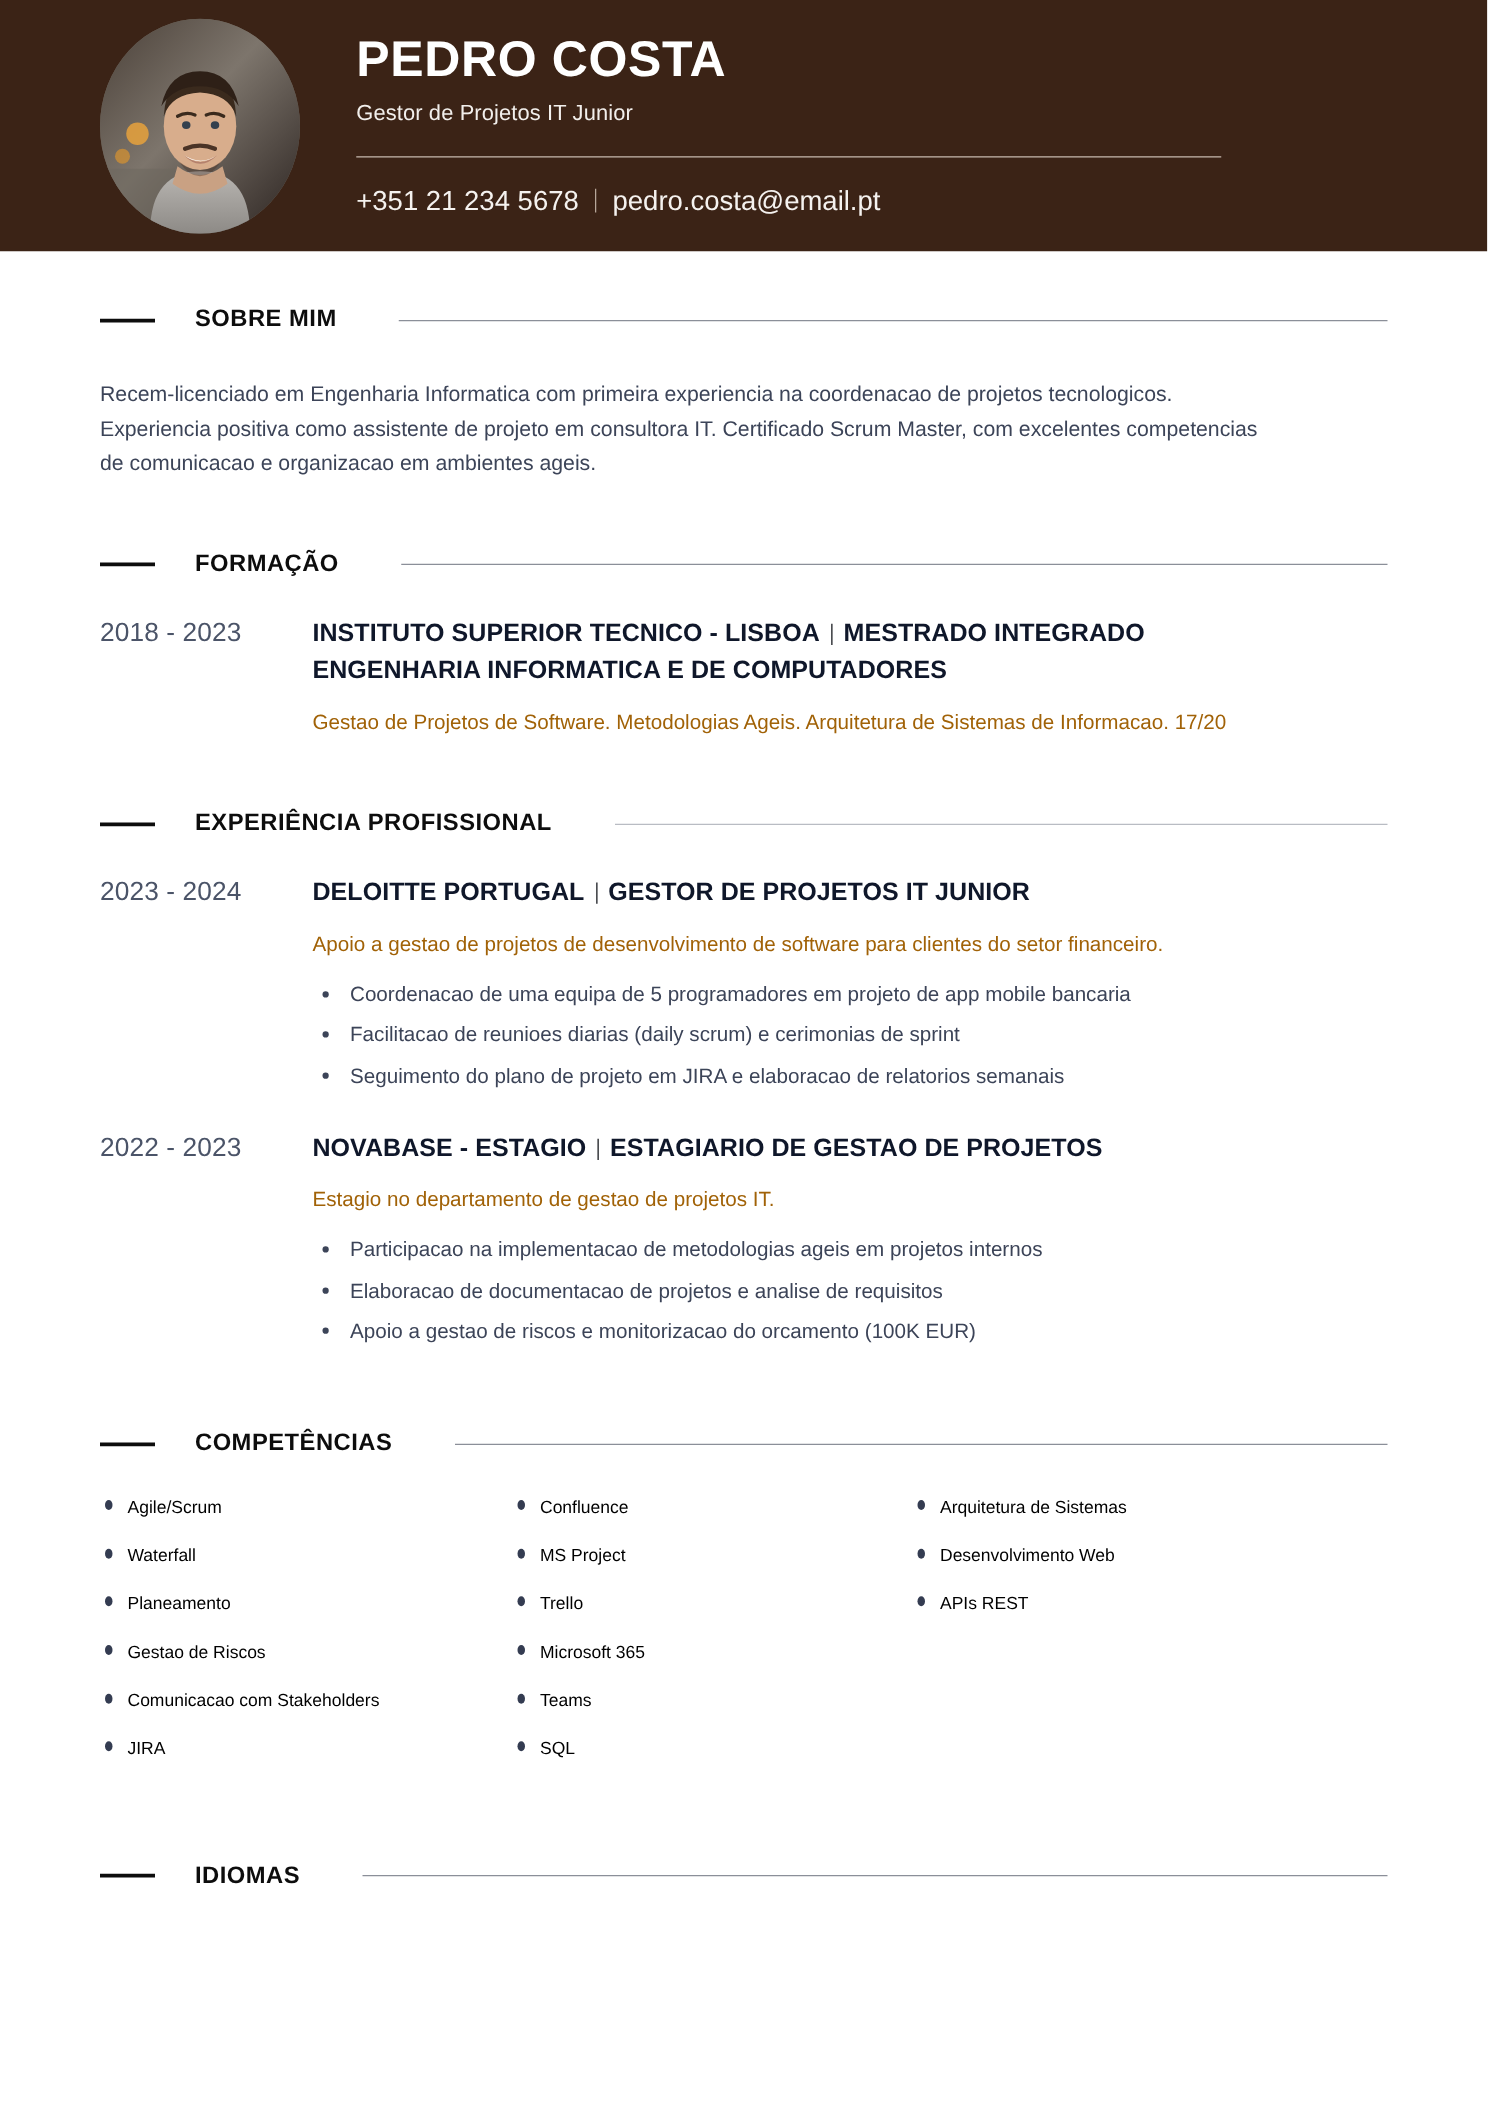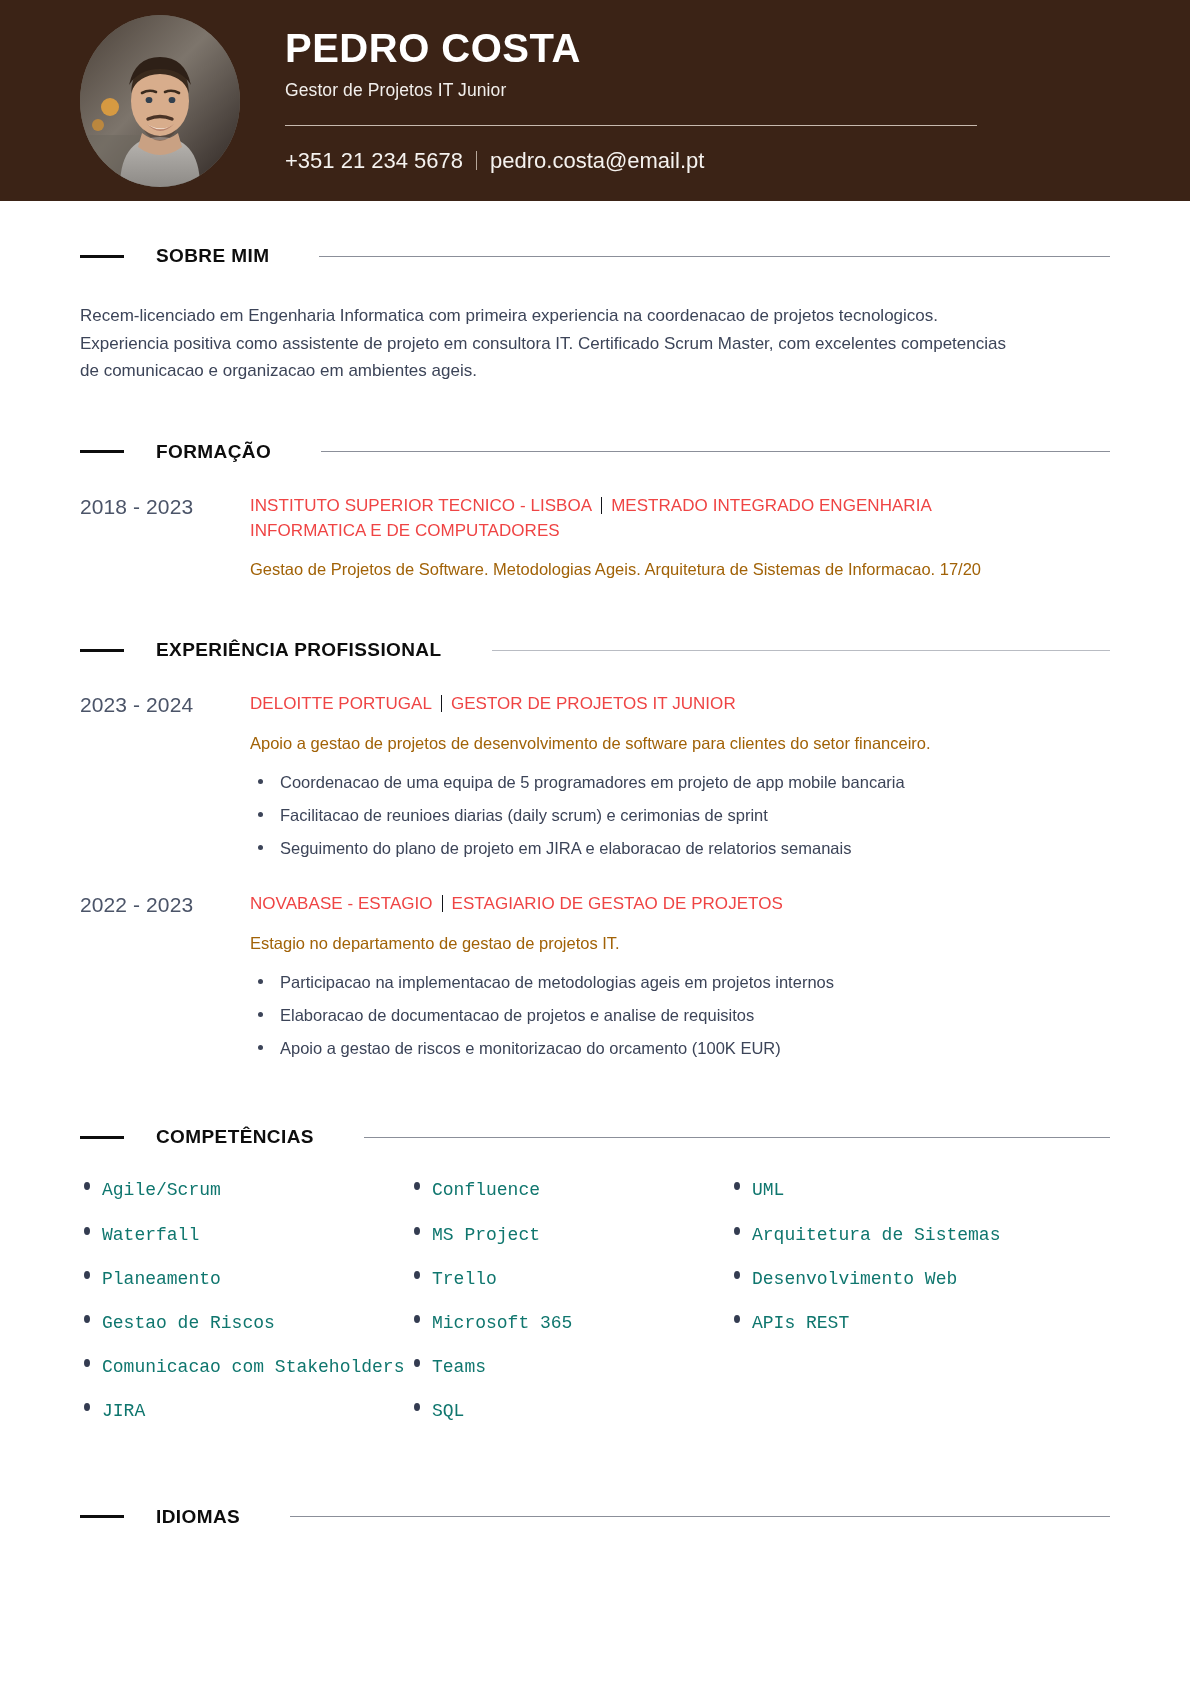--- a/index.html
+++ b/index.html
@@ -153,23 +153,23 @@
     padding-top: 2px;
     letter-spacing: 0.1px;
   }
 
   .entry-body {
     flex: 1 1 auto;
     max-width: 790px;
   }
 
   .entry-title {
-    font-size: 17px;
-    font-weight: 400;
-    color: #ef4444;
+    font-size: 20px;
+    font-weight: 700;
+    color: #0f172a;
     line-height: 1.48;
     letter-spacing: 0.05px;
   }
   .entry-title .pipe {
     display: inline-block;
     width: 1px;
     height: 17px;
     background: #111318;
     vertical-align: -3px;
     margin: 0 9px;
@@ -217,25 +217,24 @@
     margin-top: 30px;
     display: grid;
     grid-template-columns: 330px 320px 1fr;
     column-gap: 0;
     row-gap: 0;
   }
   .skills-col { display: block; }
   .skill-item {
     position: relative;
     padding-left: 22px;
-    font-size: 18px;
+    font-size: 14px;
     line-height: 1.4;
-    color: #0f766e;
+    color: #000000;
     margin-bottom: 19px;
-    font-family: Liberation Mono, monospace;
   }
   .skill-item::before {
     content: "";
     position: absolute;
     left: 4px;
     top: 4px;
     width: 6px;
     height: 8px;
     border-radius: 50%;
     background: #343c51;
@@ -384,21 +383,20 @@
         </div>
         <div class="skills-col">
           <div class="skill-item">Confluence</div>
           <div class="skill-item">MS Project</div>
           <div class="skill-item">Trello</div>
           <div class="skill-item">Microsoft 365</div>
           <div class="skill-item">Teams</div>
           <div class="skill-item">SQL</div>
         </div>
         <div class="skills-col">
-          <div class="skill-item">UML</div>
           <div class="skill-item">Arquitetura de Sistemas</div>
           <div class="skill-item">Desenvolvimento Web</div>
           <div class="skill-item">APIs REST</div>
         </div>
       </div>
     </section>
 
     <section class="idiomas-section">
       <div class="section-head">
         <span class="section-dash"></span>

